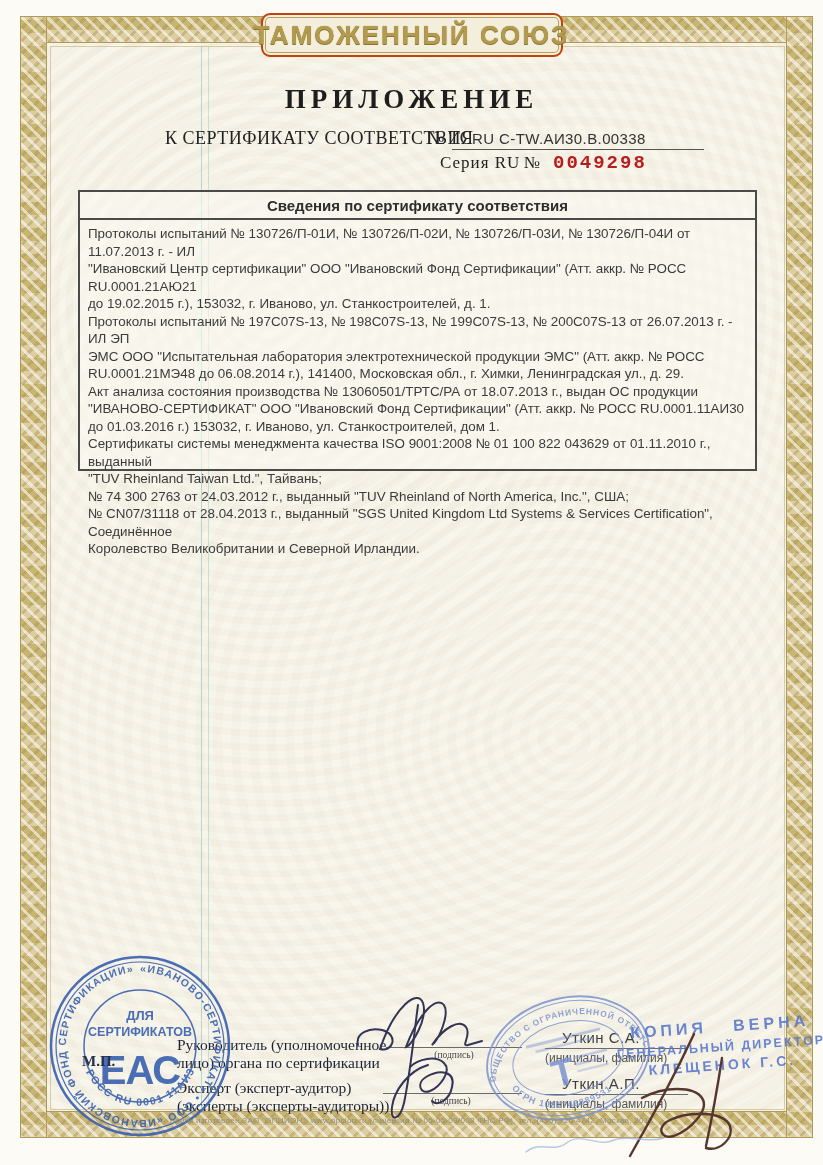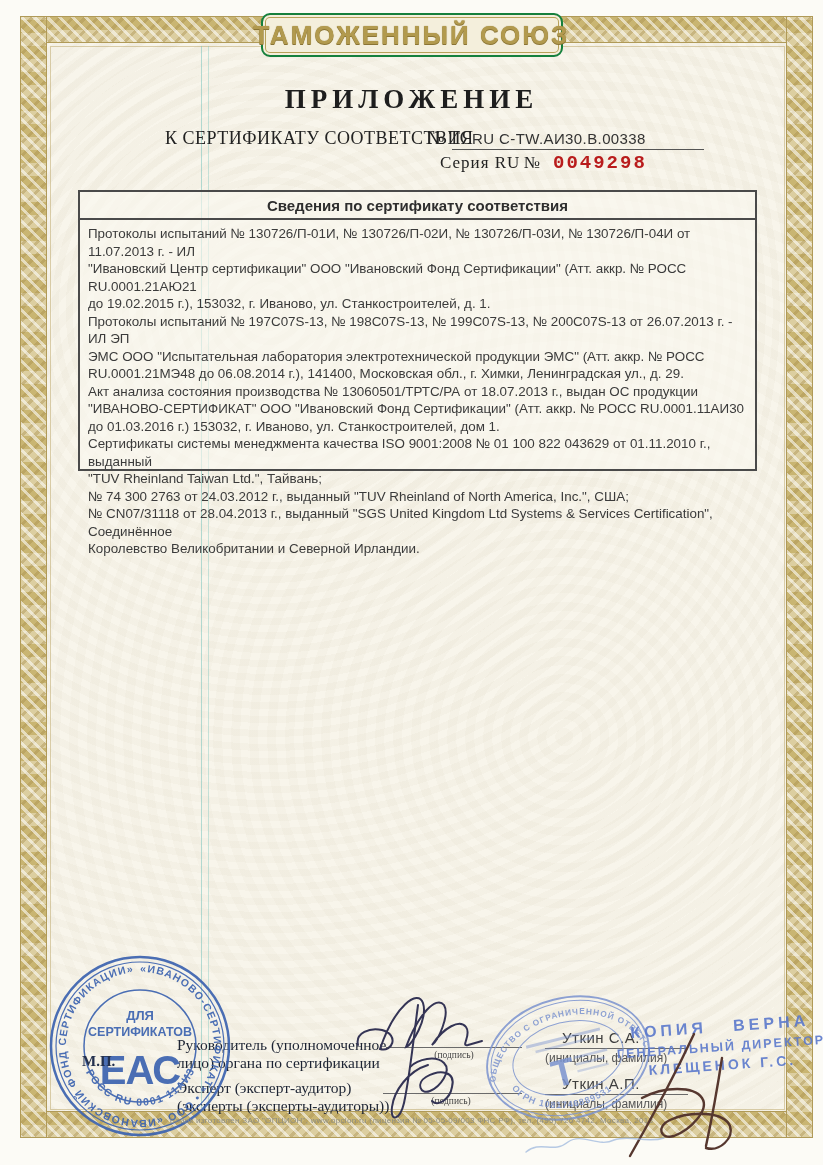--- a/index.html
+++ b/index.html
@@ -39,21 +39,21 @@
   .fold-line{
     position:absolute;left:201px;top:46px;height:1062px;width:6px;z-index:3;
     border-left:1px solid rgba(122,196,190,.55);
     border-right:1px solid rgba(122,196,190,.40);
   }
   
   .badge{
     position:absolute;left:50%;top:13px;transform:translateX(-50%);
     width:298px;height:40px;z-index:4;
     background:#f4efdc;
-    border:2px solid #15803d;border-radius:9px;
+    border:2px solid #c2410c;border-radius:9px;
     box-shadow: inset 0 0 0 2px #f4efdc, inset 0 0 0 3px #b7a158;
     display:flex;align-items:center;justify-content:center;text-align:center;
   }
   .badge-text{
     font-family:"Liberation Sans",sans-serif;font-weight:bold;font-size:26px;
     letter-spacing:2px;color:#b29a4e;
     text-shadow:0 1px 0 #8a7434, 0 0 1px #9d8743;
     white-space:nowrap;
   }
   

